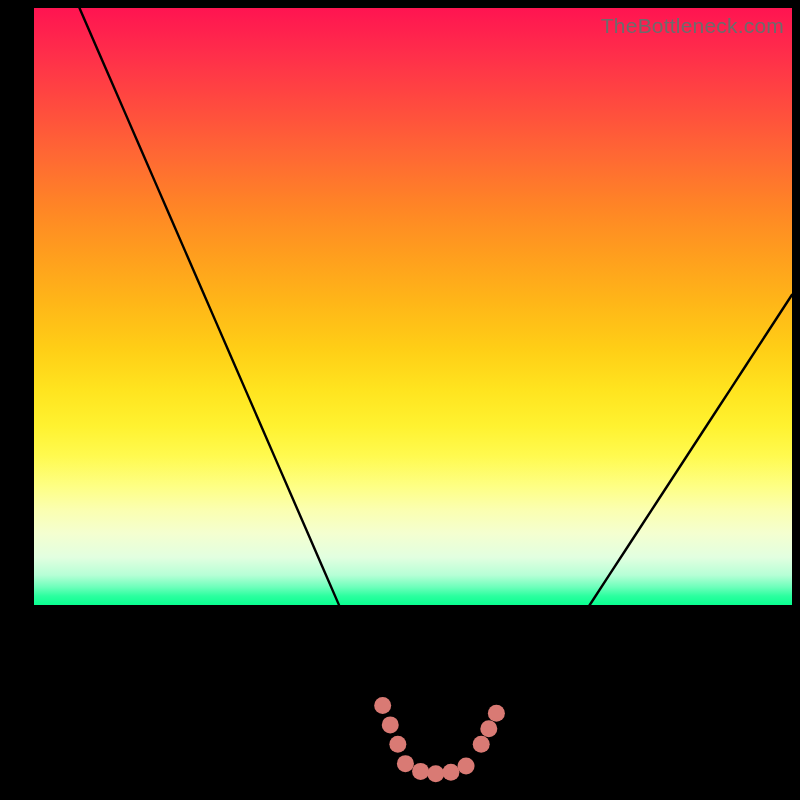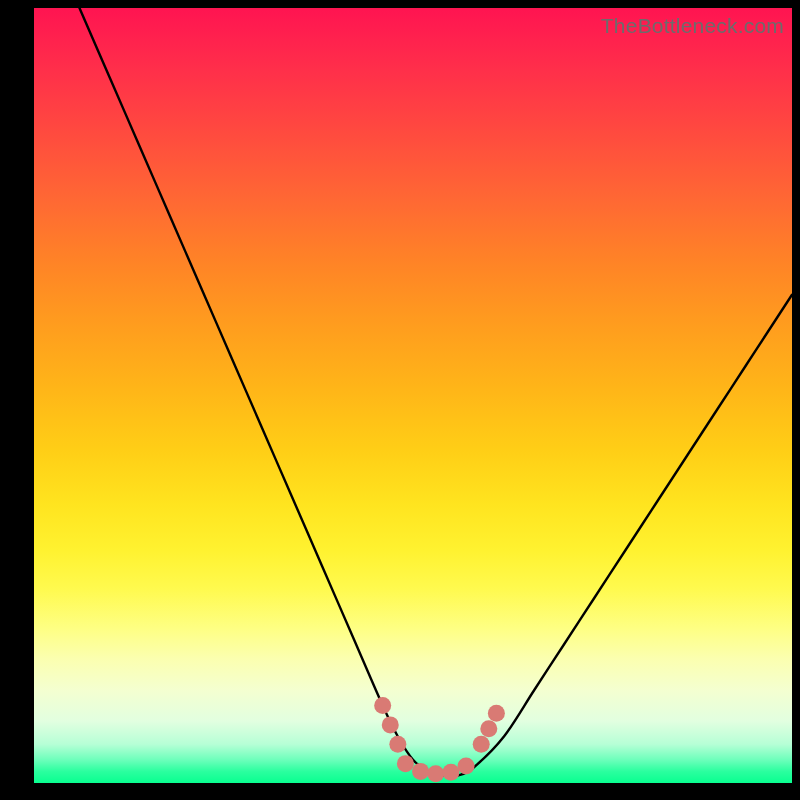--- a/index.html
+++ b/index.html
@@ -15,21 +15,21 @@
     position: relative;
     width: 800px;
     height: 800px;
     background: #000;
   }
   .plot-area {
     position: absolute;
     left: 34px;
     top: 8px;
     width: 758px;
-    height: 775px;
+    height: 597px;
     background: linear-gradient(to bottom,
       #ff1451 0%,
       #ff2f4a 8%,
       #ff4a3f 16%,
       #ff6933 25%,
       #ff8426 33%,
       #ff9d1e 41%,
       #ffb518 49%,
       #ffce16 57%,
       #ffe41f 64%,

